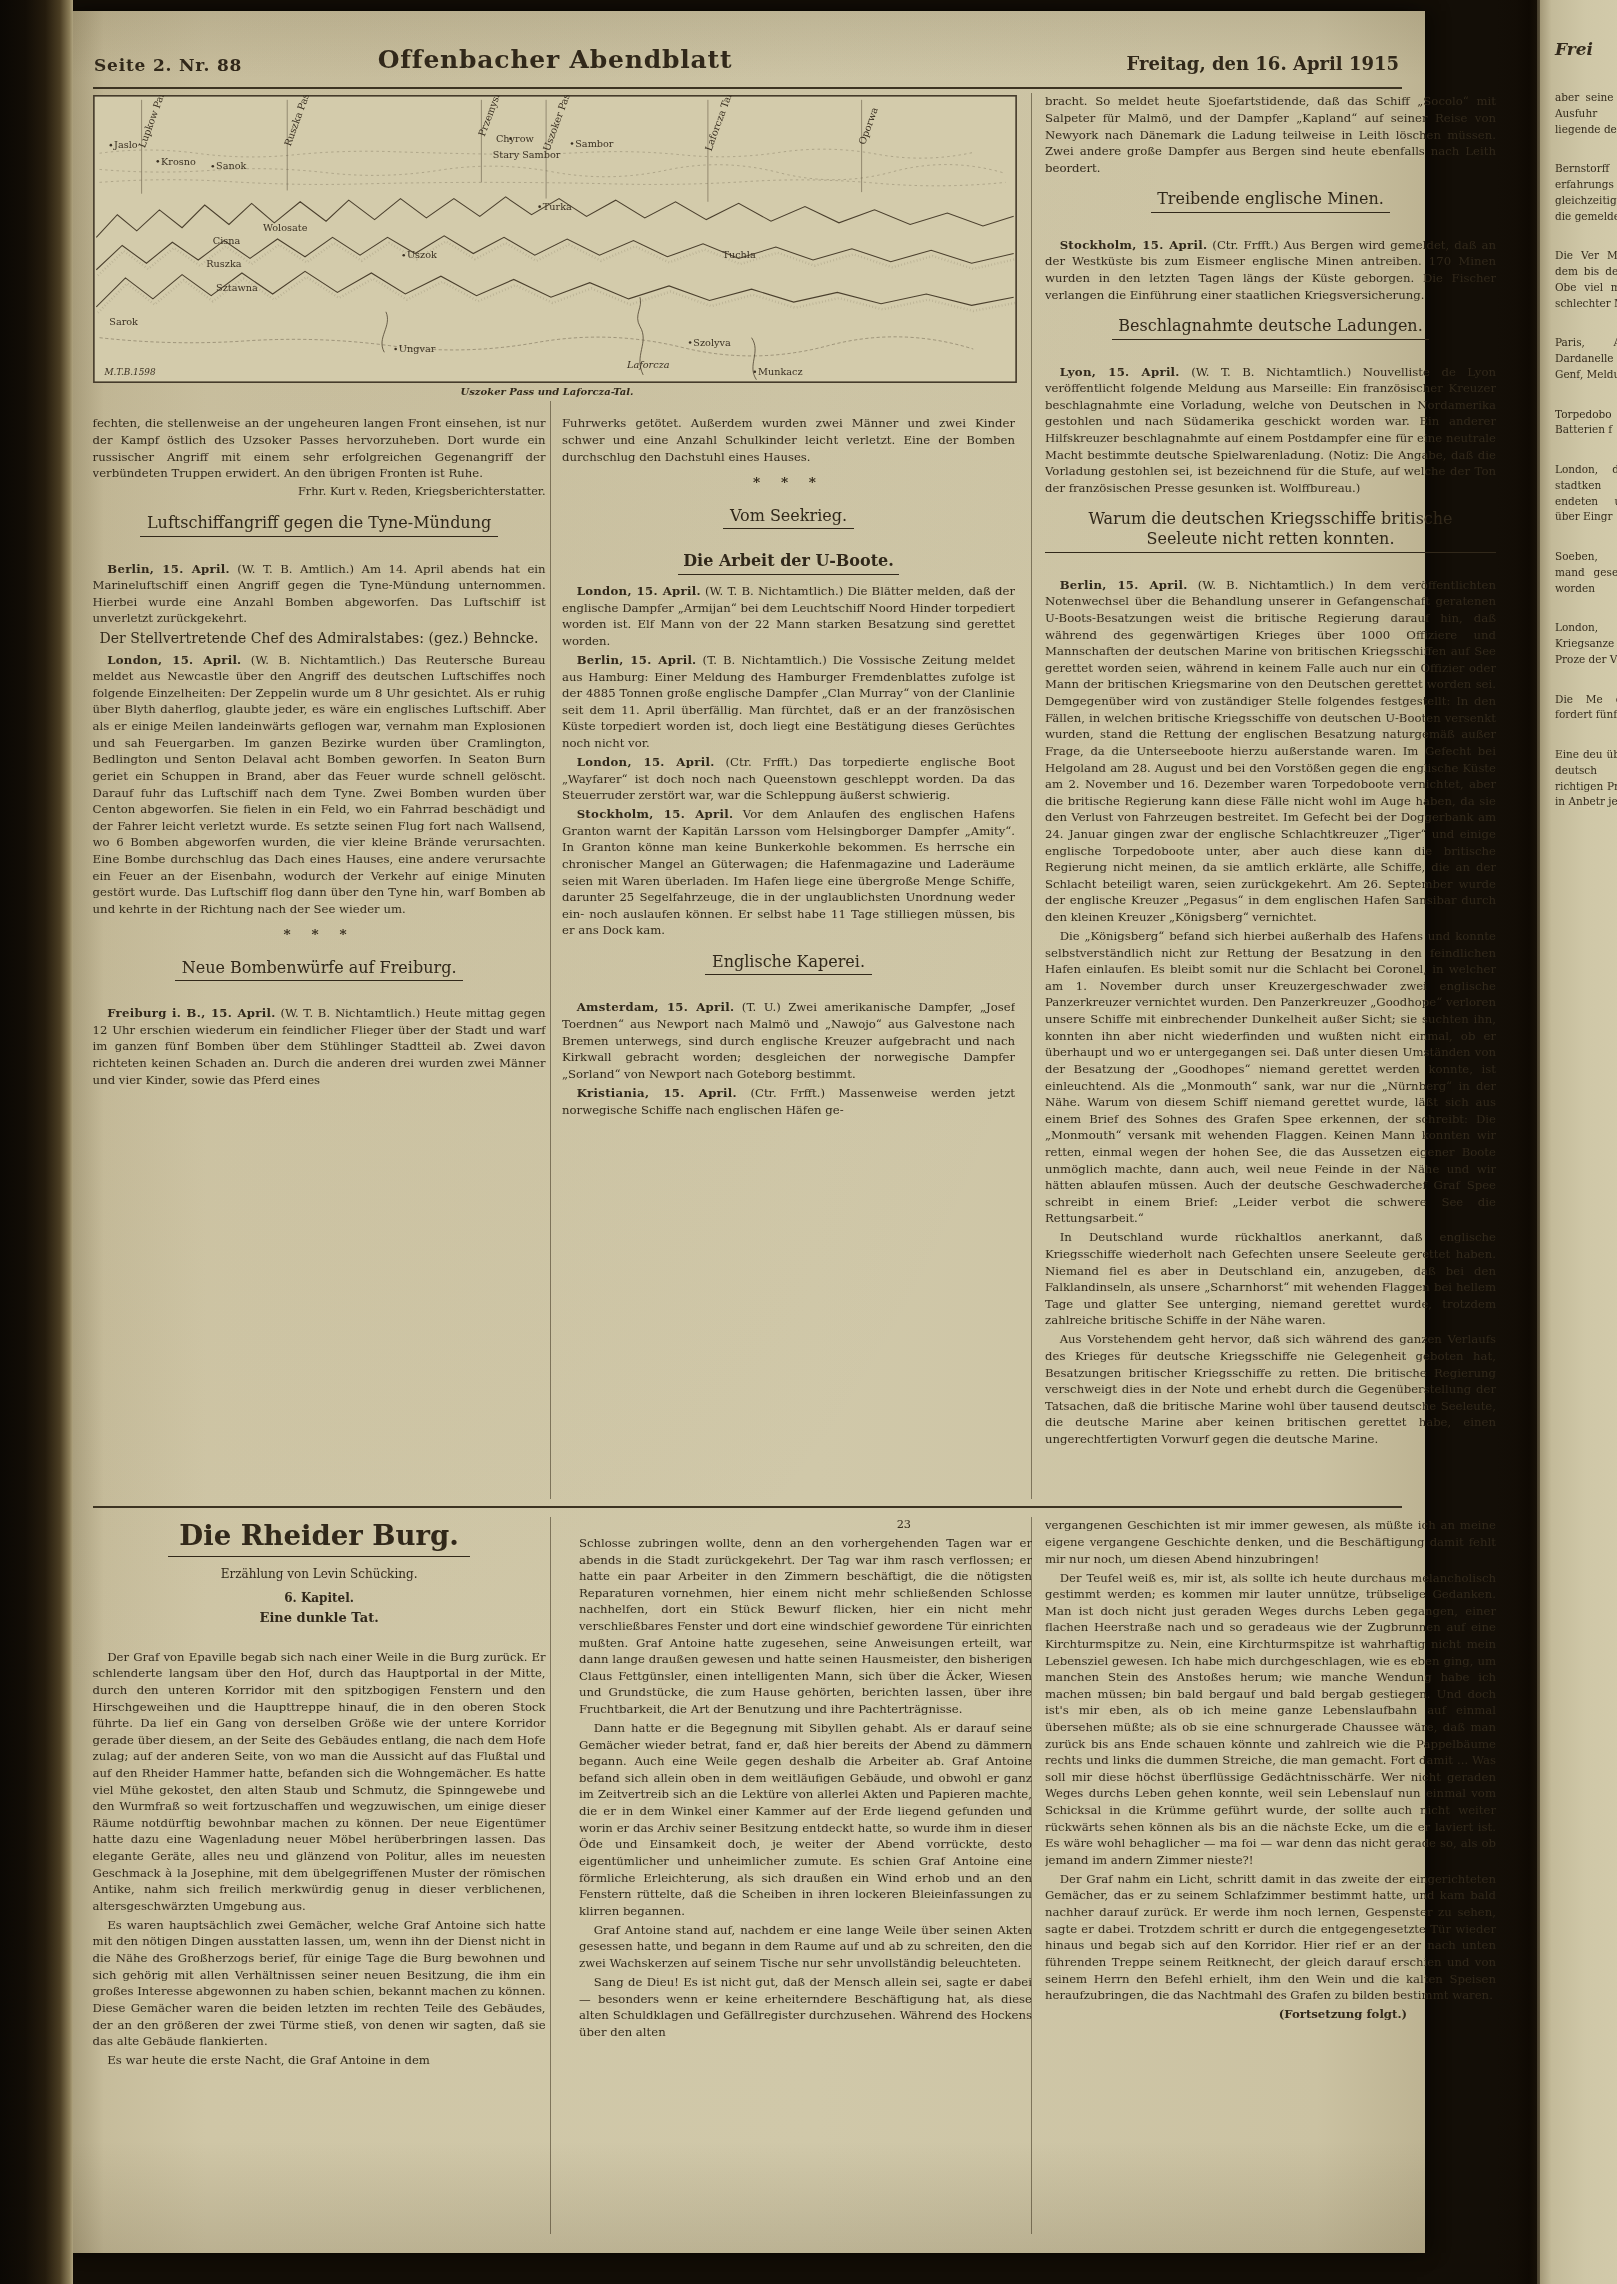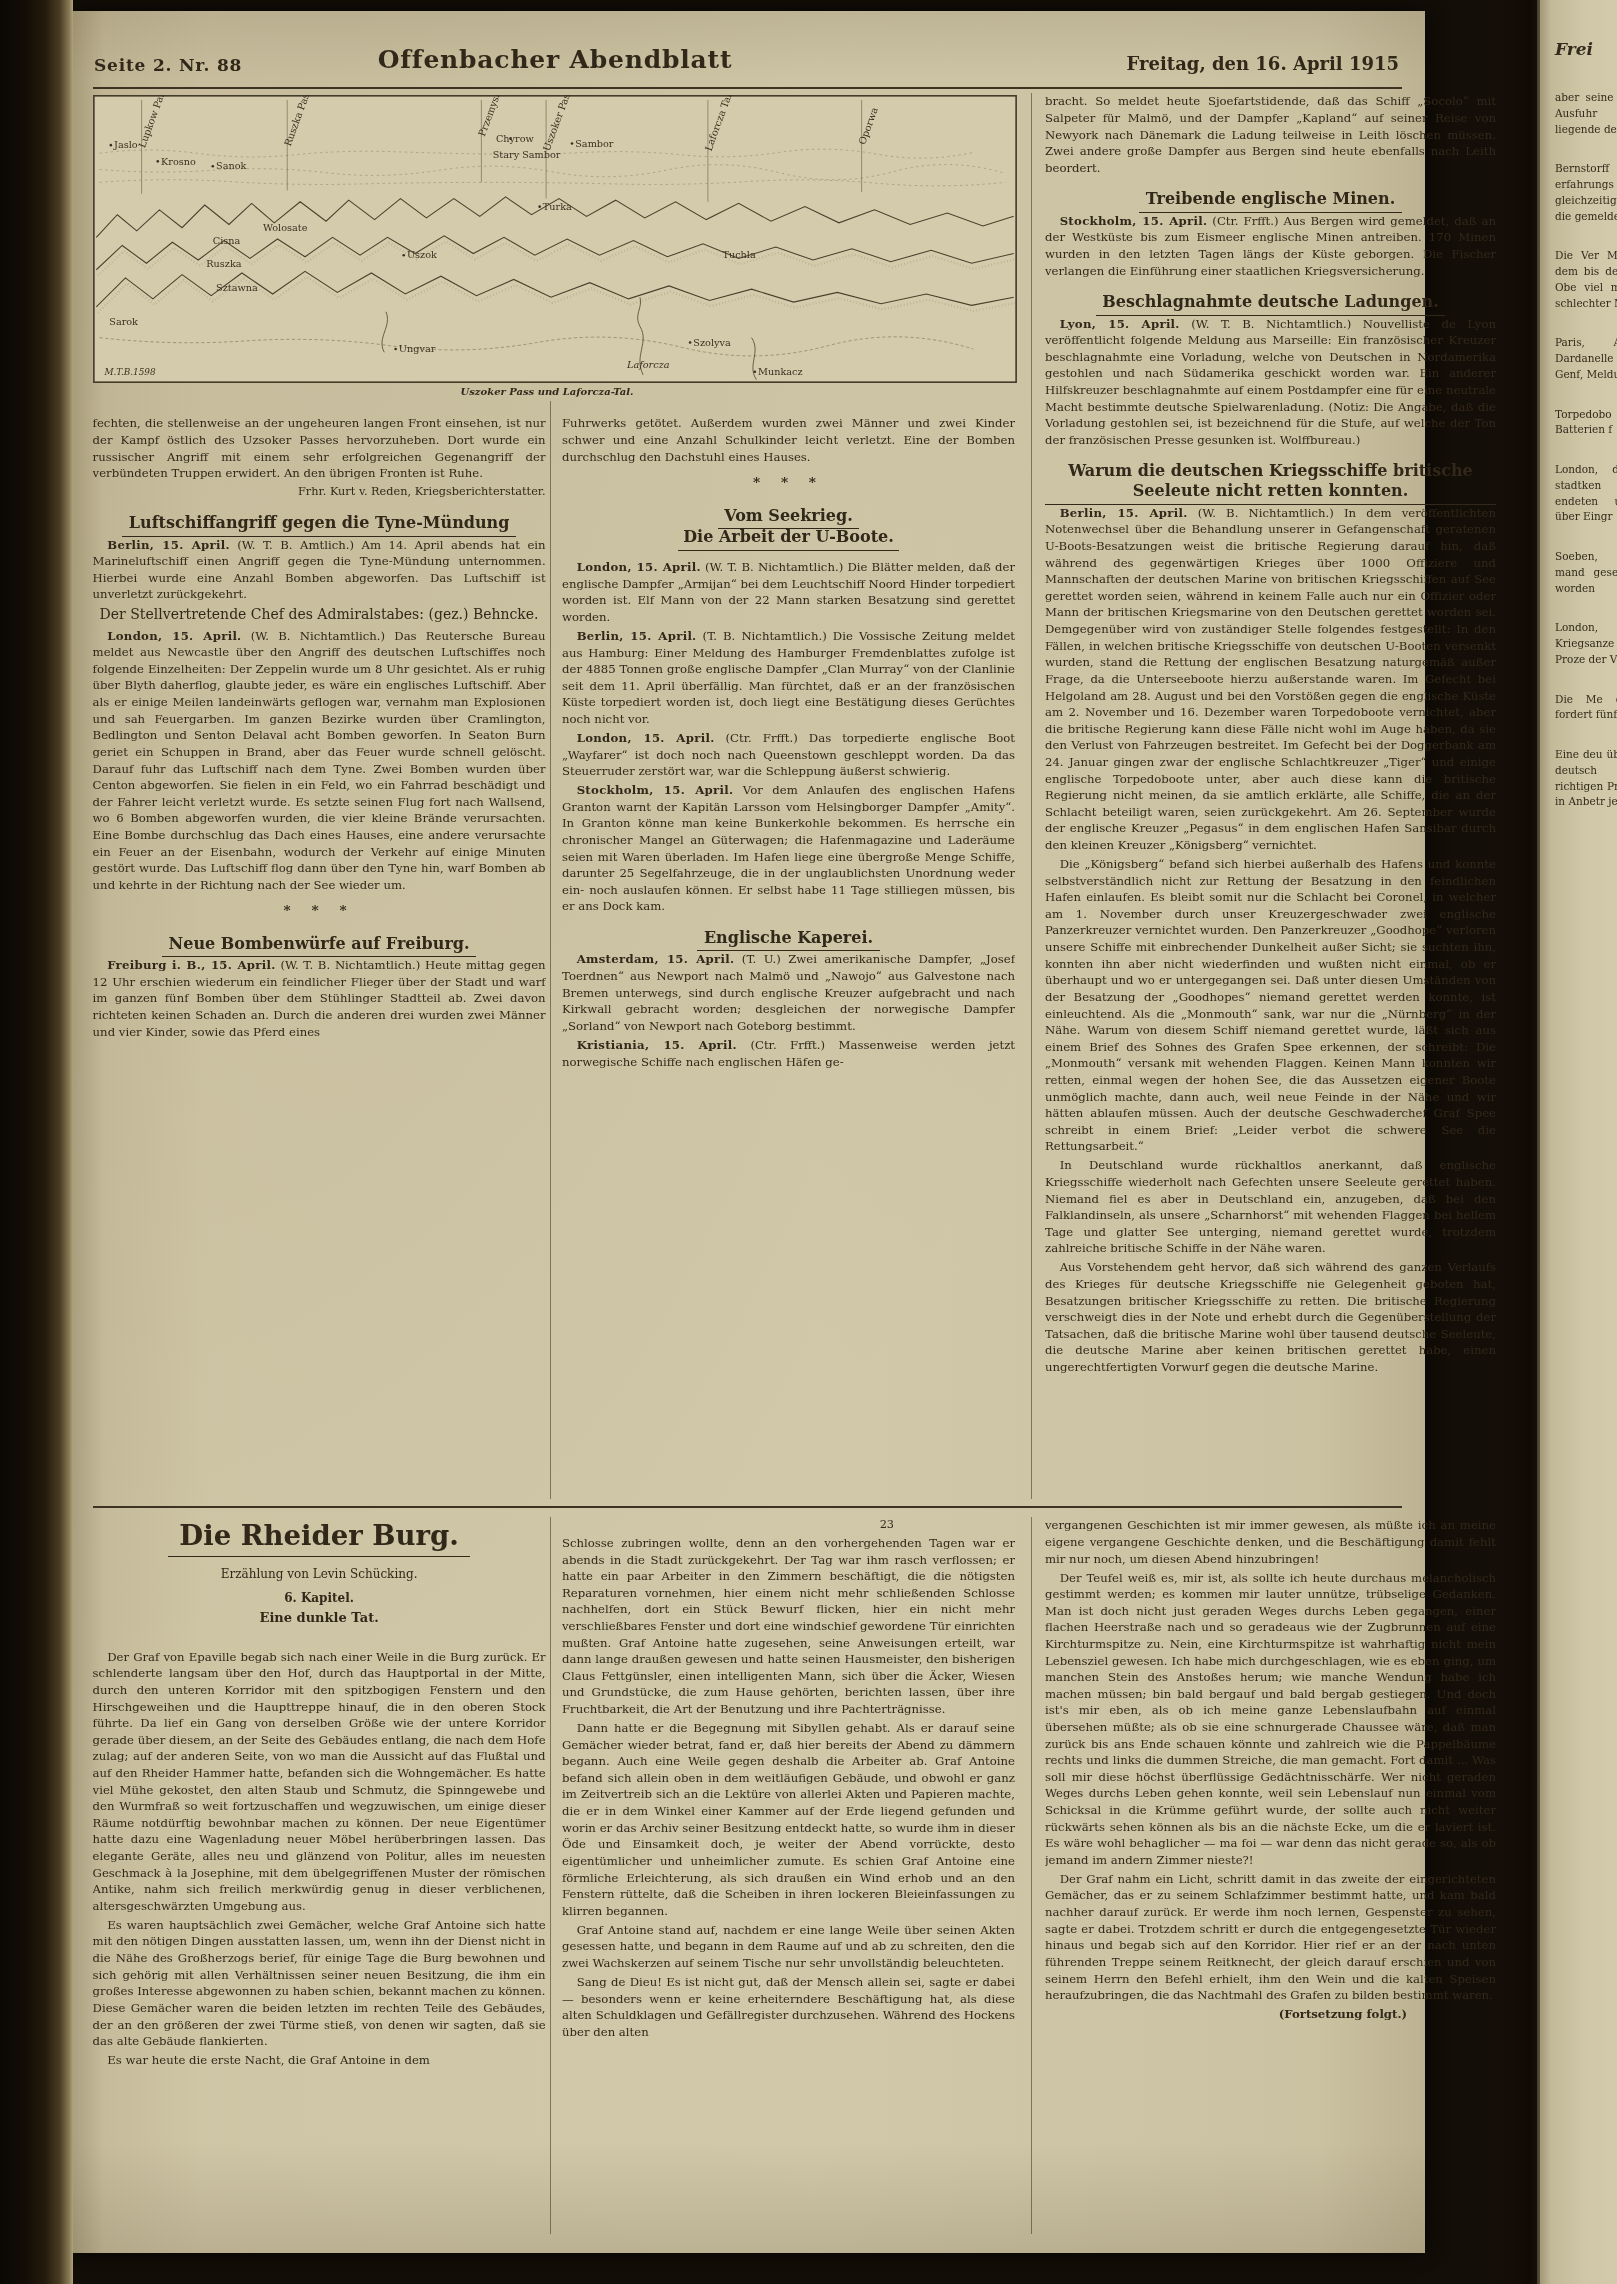--- a/index.html
+++ b/index.html
@@ -42,24 +42,24 @@
   .col1{left:22.6px;top:404px;width:453px;height:1084px;}
   .col2{left:492px;top:404px;width:453px;height:1084px;}
   .col3{left:975px;top:82px;width:451px;height:1406px;}
   .vrule{position:absolute;width:0.8px;background:rgba(60,50,30,.55);}
   .vr1{left:480px;top:390px;height:1098px;}
   .vr2{left:961px;top:82px;height:1406px;}
   .srule{position:absolute;left:22.6px;right:22.6px;top:1495px;height:1.6px;background:#3c3322;}
   .nvr1{left:480px;top:1506px;height:717px;}
   .nvr2{left:961px;top:1506px;height:717px;}
   .ncol1{left:22.6px;top:1506px;width:453px;height:718px;}
-  .ncol2{left:492px;top:1506px;width:453px;height:718px;}
+  .ncol2{left:509px;top:1506px;width:453px;height:718px;}
   .ncol3{left:975px;top:1506px;width:451px;height:718px;}
   
-  .head{text-align:center;font-weight:bold;font-size:16px;margin:13px 0 0;line-height:1.25;text-indent:0;}
+  .head{text-align:center;font-weight:normal;font-size:16px;margin:13px 0 24px;line-height:1.25;text-indent:0;}
   .head>span{display:inline-block;border-bottom:1.2px solid #31281a;padding:0 6.5px 2.4px;}
   .subhead{text-align:center;font-weight:bold;font-size:16px;margin:-3.2px 0 8px;}
   .subhead>span{display:inline-block;border-bottom:0.8px solid #31281a;padding:0 4.9px 1.6px;}
   .orn{text-align:center;font-size:13.7px;letter-spacing:8px;margin:8px 0 4.9px;font-weight:bold;}
   .sig{text-align:right;font-size:11.3px;margin-bottom:3.2px;}
   .admiral{text-align:center;font-size:14px;}
   .dl{font-weight:bold;letter-spacing:0.3px;}
   
   .novel-title{text-align:center;font-size:27.5px;font-weight:bold;margin:3.2px 0 9.7px;line-height:1.1;}
   .novel-title>span{display:inline-block;border-bottom:1.6px solid #31281a;padding:0 11.3px 4.9px;}

